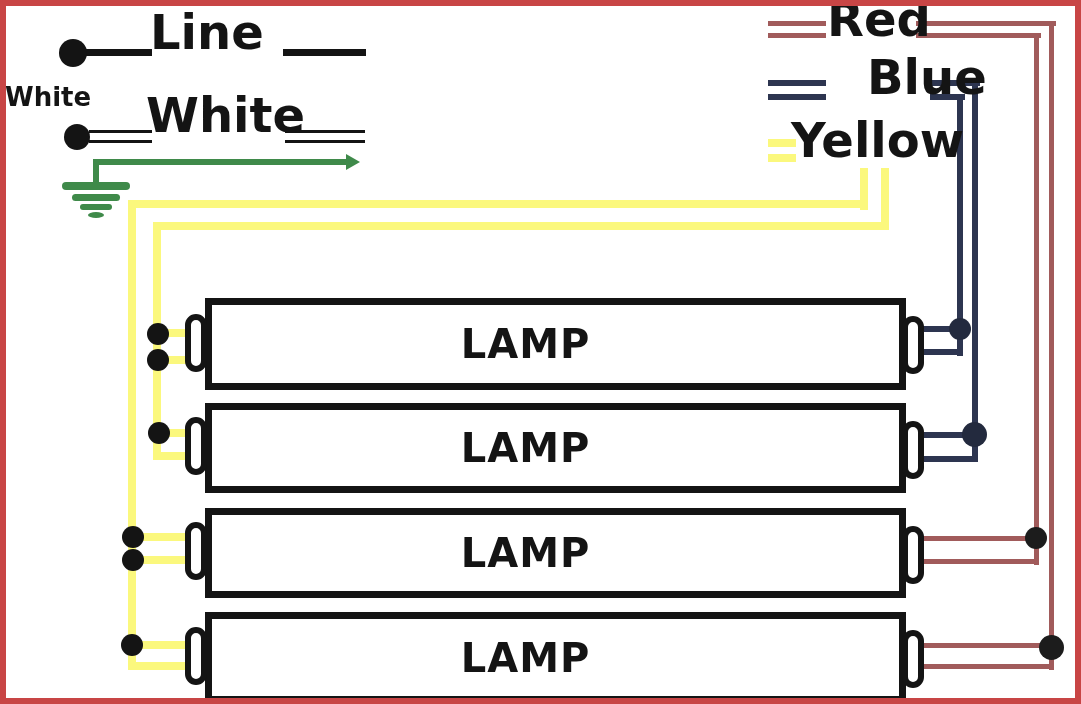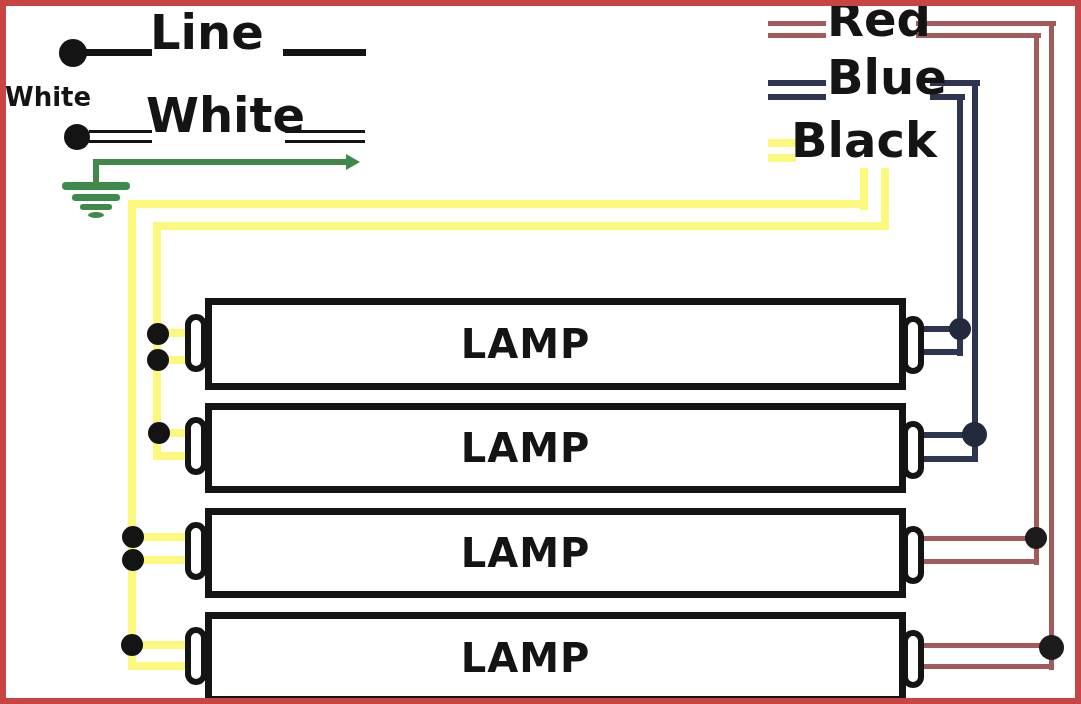--- a/index.html
+++ b/index.html
@@ -89,35 +89,35 @@
   <div class="wire red" style="left:1034px; top:33px; width:5px; height:532px;"></div>
   <div class="wire red" style="left:920px; top:536px; width:118px; height:5px;"></div>
   <div class="wire red" style="left:920px; top:559px; width:118px; height:5px;"></div>
   <div class="wire red" style="left:920px; top:643px; width:133px; height:5px;"></div>
   <div class="wire red" style="left:920px; top:664px; width:134px; height:5px;"></div>
   <div class="dot dark" style="left:1025px; top:527px; width:22px; height:22px;"></div>
   <div class="dot dark" style="left:1039px; top:635px; width:25px; height:25px;"></div>
 
   <div class="wire blue" style="left:768px; top:80px; width:58px; height:6px;"></div>
   <div class="wire blue" style="left:768px; top:94px; width:58px; height:6px;"></div>
-  <div class="lbl lbl-lg" style="left:827px; top:53px;">Blue</div>
+  <div class="lbl lbl-lg" style="left:867px; top:53px;">Blue</div>
   <div class="wire blue" style="left:930px; top:80px; width:50px; height:6px;"></div>
   <div class="wire blue" style="left:972px; top:80px; width:6px; height:382px;"></div>
   <div class="wire blue" style="left:930px; top:94px; width:35px; height:6px;"></div>
   <div class="wire blue" style="left:957px; top:94px; width:6px; height:262px;"></div>
   <div class="wire blue" style="left:920px; top:326px; width:43px; height:6px;"></div>
   <div class="wire blue" style="left:920px; top:349px; width:43px; height:6px;"></div>
   <div class="wire blue" style="left:920px; top:432px; width:58px; height:6px;"></div>
   <div class="wire blue" style="left:920px; top:456px; width:58px; height:6px;"></div>
   <div class="dot navy" style="left:949px; top:318px; width:22px; height:22px;"></div>
   <div class="dot navy" style="left:962px; top:422px; width:25px; height:25px;"></div>
 
   <div class="wire yellow" style="left:768px; top:139px; width:28px; height:8px;"></div>
   <div class="wire yellow" style="left:768px; top:154px; width:28px; height:8px;"></div>
-  <div class="lbl lbl-lg" style="left:791px; top:116px;">Black</div>
+  <div class="lbl lbl-lg" style="left:791px; top:116px;">Yellow</div>
   <div class="wire yellow" style="left:860px; top:168px; width:8px; height:42px;"></div>
   <div class="wire yellow" style="left:881px; top:168px; width:8px; height:62px;"></div>
   <div class="wire yellow" style="left:128px; top:200px; width:740px; height:8px;"></div>
   <div class="wire yellow" style="left:153px; top:222px; width:736px; height:8px;"></div>
   <div class="wire yellow" style="left:128px; top:200px; width:8px; height:470px;"></div>
   <div class="wire yellow" style="left:153px; top:222px; width:8px; height:238px;"></div>
   <div class="wire yellow" style="left:158px; top:329px; width:34px; height:8px;"></div>
   <div class="wire yellow" style="left:158px; top:356px; width:34px; height:8px;"></div>
   <div class="wire yellow" style="left:158px; top:429px; width:34px; height:8px;"></div>
   <div class="wire yellow" style="left:153px; top:452px; width:40px; height:8px;"></div>

